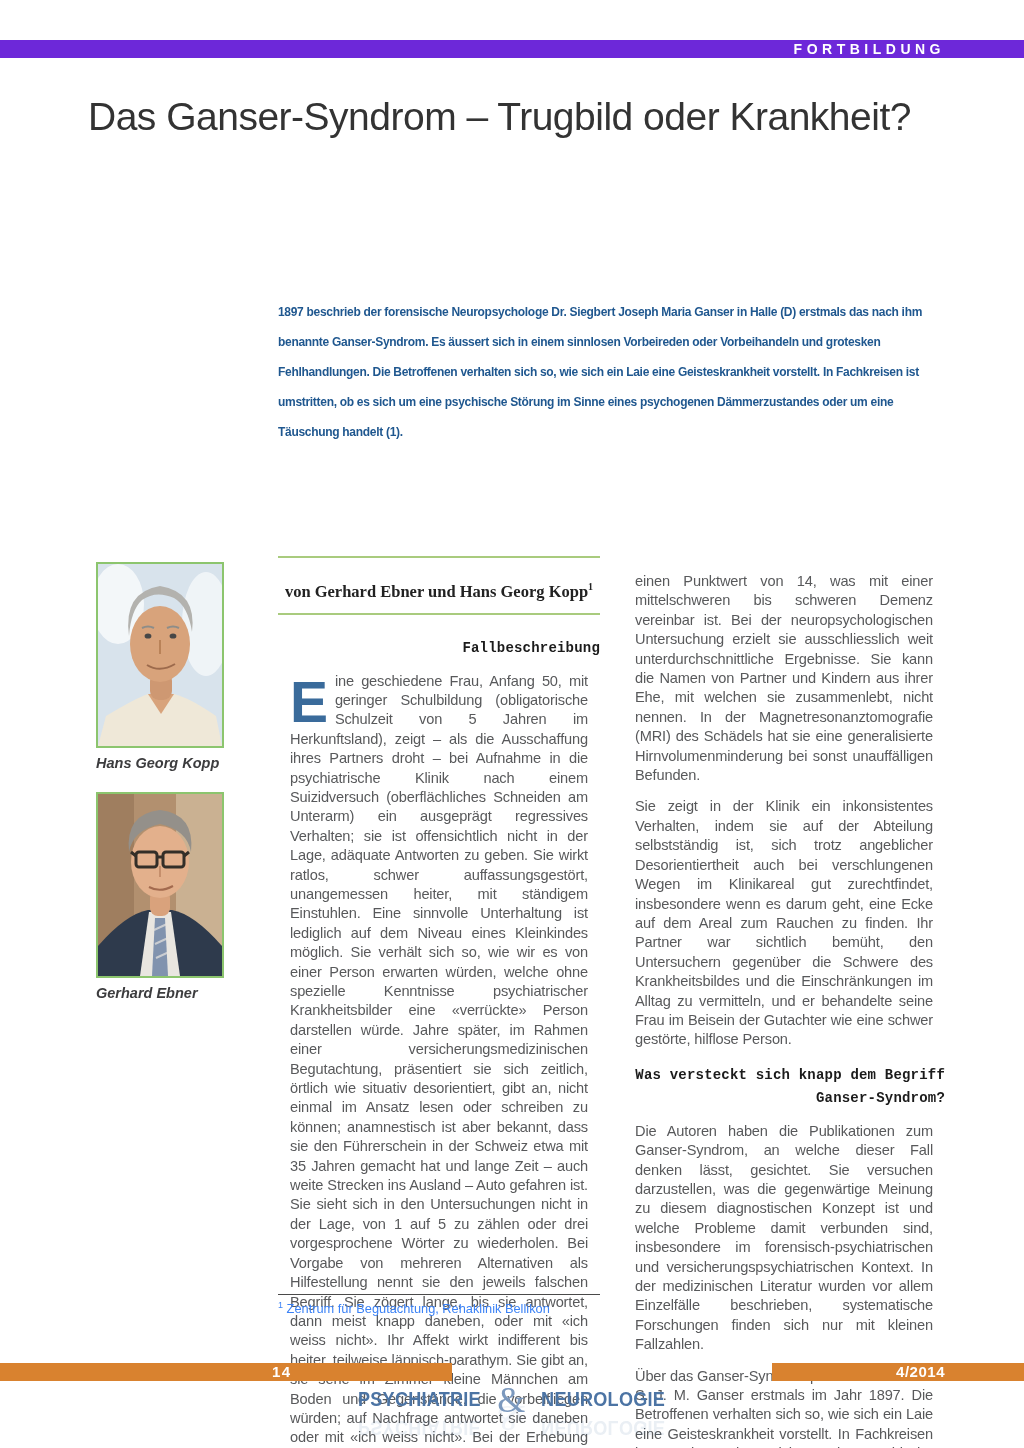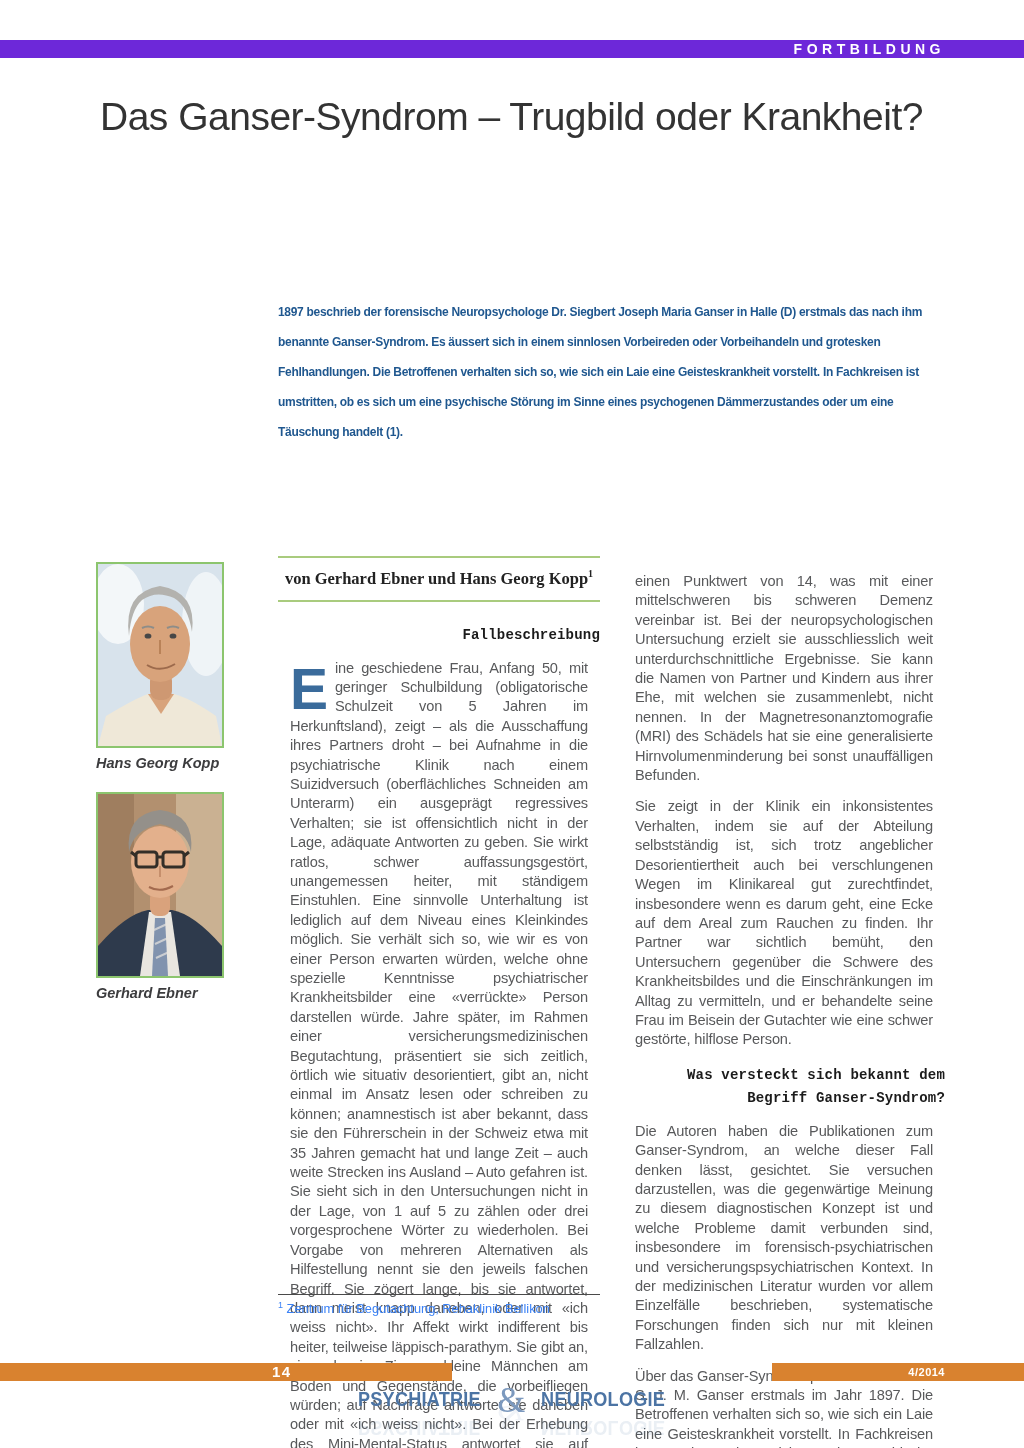--- a/index.html
+++ b/index.html
@@ -10,21 +10,21 @@
 
   
   .topbar{position:absolute;left:0;top:40px;width:1024px;height:18px;background:#6d28d9;}
   .section-label{
     position:absolute;right:79px;top:0;height:18px;line-height:18px;
     color:#ffffff;font-size:14px;font-weight:bold;letter-spacing:4.5px;
   }
 
   
   .title{
-    position:absolute;left:100px;top:95px;margin:0;width:860px;
+    position:absolute;left:88px;top:95px;margin:0;width:860px;
     font-size:39px;font-weight:400;color:#333333;letter-spacing:-0.5px;
   }
 
   
   .lead{
     position:absolute;left:278px;top:297px;width:667px;margin:0;
     color:#1F578F;font-weight:bold;font-size:12px;line-height:30px;letter-spacing:-0.3px;
     text-align:left;
   }
 
@@ -36,21 +36,21 @@
   .author-caption{
     margin-top:7px;font-size:14.5px;font-weight:bold;font-style:italic;color:#3C3C3E;
   }
 
   
   .col1{position:absolute;left:278px;top:556px;width:322px;}
   .col2{position:absolute;left:623px;top:560px;width:322px;}
 
   .byline-box{
     border-top:2px solid #A9CB7E;border-bottom:2px solid #A9CB7E;
-    padding:10px 0 11px 0;text-align:center;
+    padding:23px 0 11px 0;text-align:center;
     font-family:"Liberation Serif", serif;font-weight:bold;font-size:16.5px;color:#222222;
   }
   .byline-box sup{font-size:10px;}
 
   .serif-heading{
     font-family:Liberation Mono, monospace;font-weight:bold;color:#1B1B1B;
     font-size:14px;margin:22px 0 6px 0;letter-spacing:0.2px;line-height:23px;text-align:right;
   }
   .col2 .serif-heading{margin:14px 0 5px 0;}
 
@@ -74,21 +74,21 @@
 
   
   .footer-bar-left{position:absolute;left:0;top:1363px;width:452px;height:18px;background:#D9822F;}
   .footer-bar-right{position:absolute;left:772px;top:1363px;width:252px;height:18px;background:#D9822F;}
   .page-number{
     position:absolute;left:272px;top:1363px;height:18px;line-height:18px;
     color:#ffffff;font-size:15px;font-weight:bold;letter-spacing:1.5px;
   }
   .issue{
     position:absolute;right:79px;top:1363px;height:18px;line-height:18px;
-    color:#ffffff;font-size:11px;font-weight:bold;letter-spacing:0.5px;
+    color:#ffffff;font-size:15px;font-weight:bold;letter-spacing:0.5px;
   }
 
   .journal-logo{
     position:absolute;left:0;top:1382px;width:1024px;height:34px;
     display:flex;justify-content:center;align-items:center;gap:6px;color:#4C74A4;
   }
   .logo-word{display:inline-block;font-size:21px;font-weight:bold;letter-spacing:0.3px;transform:scaleX(0.86);}
   .logo-amp{
     display:inline-block;font-family:"Liberation Serif", serif;font-size:36px;font-weight:400;
     color:#7C99BE;position:relative;top:1px;
@@ -163,21 +163,21 @@
     <p class="body-text"><span class="dropcap">E</span><span>ine geschiedene Frau, Anfang 50, mit geringer Schulbildung (obligatorische Schulzeit von 5 Jahren im Herkunftsland), zeigt – als die Ausschaffung ihres Partners droht – bei Aufnahme in die psychiatrische Klinik nach einem Suizidversuch (oberflächliches Schneiden am Unterarm) ein ausgeprägt regressives Verhalten; sie ist offensichtlich nicht in der Lage, adäquate Antworten zu geben. Sie wirkt ratlos, schwer auffassungsgestört, unangemessen heiter, mit ständigem Einstuhlen. Eine sinnvolle Unterhaltung ist lediglich auf dem Niveau eines Kleinkindes möglich. Sie verhält sich so, wie wir es von einer Person erwarten würden, welche ohne spezielle Kenntnisse psychiatrischer Krankheitsbilder eine «verrückte» Person darstellen würde. Jahre später, im Rahmen einer versicherungsmedizinischen Begutachtung, präsentiert sie sich zeitlich, örtlich wie situativ desorientiert, gibt an, nicht einmal im Ansatz lesen oder schreiben zu können; anamnestisch ist aber bekannt, dass sie den Führerschein in der Schweiz etwa mit 35 Jahren gemacht hat und lange Zeit – auch weite Strecken ins Ausland – Auto gefahren ist. Sie sieht sich in den Untersuchungen nicht in der Lage, von 1 auf 5 zu zählen oder drei vorgesprochene Wörter zu wiederholen. Bei Vorgabe von mehreren Alternativen als Hilfestellung nennt sie den jeweils falschen Begriff. Sie zögert lange, bis sie antwortet, dann meist knapp daneben, oder mit «ich weiss nicht». Ihr Affekt wirkt indifferent bis heiter, teilweise läppisch-parathym. Sie gibt an, sie sehe im Zimmer kleine Männchen am Boden und Gegenstände, die vorbeifliegen würden; auf Nachfrage antwortet sie daneben oder mit «ich weiss nicht». Bei der Erhebung des Mini-Mental-Status antwortet sie auf einfache Fragen daneben, erreicht</span></p>
   </div>
 
   <div class="footnote">
     <sup>1</sup> <span>Zentrum für Begutachtung, Rehaklinik Bellikon</span>
   </div>
 
   <div class="col2">
     <p class="body-text">einen Punktwert von 14, was mit einer mittelschweren bis schweren Demenz vereinbar ist. Bei der neuropsychologischen Untersuchung erzielt sie ausschliesslich weit unterdurchschnittliche Ergebnisse. Sie kann die Namen von Partner und Kindern aus ihrer Ehe, mit welchen sie zusammenlebt, nicht nennen. In der Magnetresonanztomografie (MRI) des Schädels hat sie eine generalisierte Hirnvolumenminderung bei sonst unauffälligen Befunden.</p>
     <p class="body-text">Sie zeigt in der Klinik ein inkonsistentes Verhalten, indem sie auf der Abteilung selbstständig ist, sich trotz angeblicher Desorientiertheit auch bei verschlungenen Wegen im Klinikareal gut zurechtfindet, insbesondere wenn es darum geht, eine Ecke auf dem Areal zum Rauchen zu finden. Ihr Partner war sichtlich bemüht, den Untersuchern gegenüber die Schwere des Krankheitsbildes und die Einschränkungen im Alltag zu vermitteln, und er behandelte seine Frau im Beisein der Gutachter wie eine schwer gestörte, hilflose Person.</p>
-    <h2 class="serif-heading">Was versteckt sich bekannt dem Begriff Ganser-Syndrom?</h2>
+    <h2 class="serif-heading">Was versteckt sich knapp dem Begriff Ganser-Syndrom?</h2>
     <p class="body-text">Die Autoren haben die Publikationen zum Ganser-Syndrom, an welche dieser Fall denken lässt, gesichtet. Sie versuchen darzustellen, was die gegenwärtige Meinung zu diesem diagnostischen Konzept ist und welche Probleme damit verbunden sind, insbesondere im forensisch-psychiatrischen und versicherungspsychiatrischen Kontext. In der medizinischen Literatur wurden vor allem Einzelfälle beschrieben, systematische Forschungen finden sich nur mit kleinen Fallzahlen.</p>
     <p class="body-text">Über das Ganser-Syndrom publizierte Dr. med. S. J. M. Ganser erstmals im Jahr 1897. Die Betroffenen verhalten sich so, wie sich ein Laie eine Geisteskrankheit vorstellt. In Fachkreisen ist umstritten, ob es sich um eine psychische Störung oder um eine Täuschung oder eine «Schlitzohrigkeit» handelt (1).</p>
     <p class="body-text">Das Ganser-Syndrom wird also vor allem durch das Merkmal eines Danebenantwortens beziehungsweise eines Vorbeiantwortens charakterisiert, typischerweise</p>
   </div>
 
   <div class="footer-bar-left"></div>
   <div class="footer-bar-right"></div>
   <span class="page-number">14</span>
   <span class="issue">4/2014</span>
 

